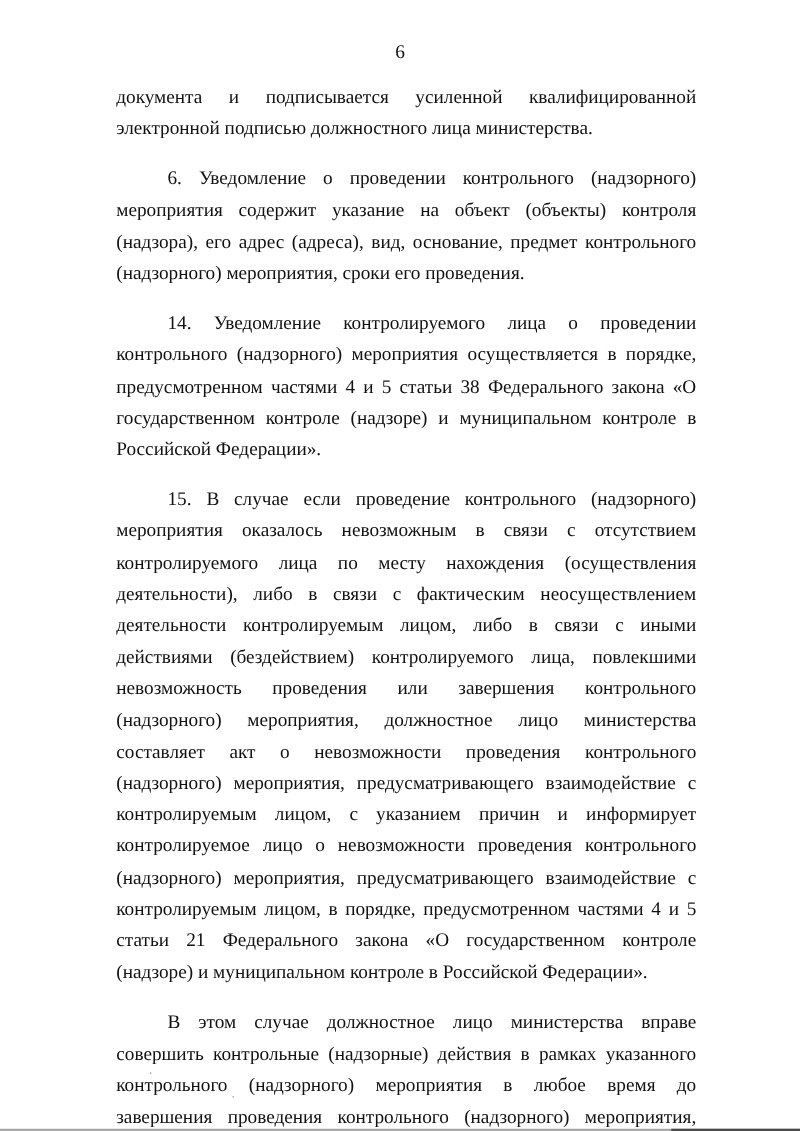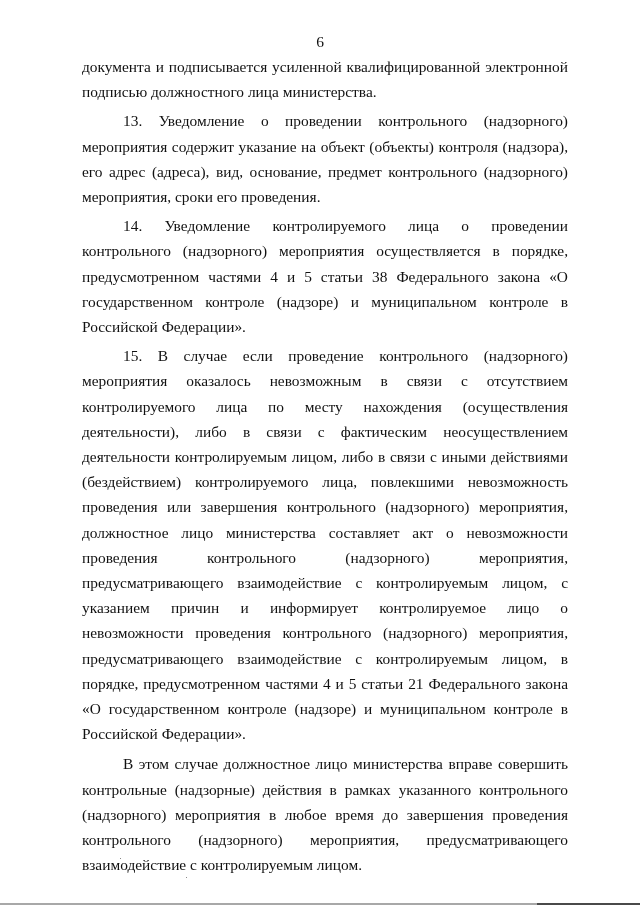--- a/index.html
+++ b/index.html
@@ -9,40 +9,40 @@
     }
     .page-number {
       position: absolute; top: 33px; left: 0; width: 640px; text-align: center;
       font-size: 15.5px; line-height: 18px;
     }
     .content {
       position: absolute; top: 50px; left: 78px; width: 494px;
       font-size: 15.4px; line-height: 25.2px;
     }
     .content p {
-      margin: 4px; text-align: justify; text-align-last: auto;
+      margin: 15px; text-align: justify; text-align-last: auto;
     }
     .content p.indent { text-indent: 41px; }
     .content p.gap-before { margin-top: 5px; }
     .bottom-bar {
       position: absolute; left: 0; bottom: 0; width: 640px; height: 2px; background: #a8a8a8;
     }
     .bottom-bar-dark {
       position: absolute; right: 0; bottom: 0; width: 103px; height: 2px; background: #4a4a4a;
     }
     .speck { position: absolute; width: 1px; height: 1px; background: #888; }
   </style>
 </head>
 <body>
 
 <div class="page-number">6</div>
 
 <div class="content">
   <p>документа и подписывается усиленной квалифицированной электронной подписью должностного лица министерства.</p>
-  <p class="indent">13. Уведомление о проведении контрольного (надзорного) мероприятия содержит указание на объект (объекты) контроля (надзора), его адрес (адреса), вид, основание, предмет контрольного (надзорного) мероприятия, сроки его проведения.</p>
+  <p class="indent">6. Уведомление о проведении контрольного (надзорного) мероприятия содержит указание на объект (объекты) контроля (надзора), его адрес (адреса), вид, основание, предмет контрольного (надзорного) мероприятия, сроки его проведения.</p>
   <p class="indent">14. Уведомление контролируемого лица о проведении контрольного (надзорного) мероприятия осуществляется в порядке, предусмотренном частями 4 и 5 статьи 38 Федерального закона «О государственном контроле (надзоре) и муниципальном контроле в Российской Федерации».</p>
   <p class="indent">15. В случае если проведение контрольного (надзорного) мероприятия оказалось невозможным в связи с отсутствием контролируемого лица по месту нахождения (осуществления деятельности), либо в связи с фактическим неосуществлением деятельности контролируемым лицом, либо в связи с иными действиями (бездействием) контролируемого лица, повлекшими невозможность проведения или завершения контрольного (надзорного) мероприятия, должностное лицо министерства составляет акт о невозможности проведения контрольного (надзорного) мероприятия, предусматривающего взаимодействие с контролируемым лицом, с указанием причин и информирует контролируемое лицо о невозможности проведения контрольного (надзорного) мероприятия, предусматривающего взаимодействие с контролируемым лицом, в порядке, предусмотренном частями 4 и 5 статьи 21 Федерального закона «О государственном контроле (надзоре) и муниципальном контроле в Российской Федерации».</p>
   <p class="indent gap-before">В этом случае должностное лицо министерства вправе совершить контрольные (надзорные) действия в рамках указанного контрольного (надзорного) мероприятия в любое время до завершения проведения контрольного (надзорного) мероприятия, предусматривающего взаимодействие с контролируемым лицом.</p>
 </div>
 
 <div class="speck" style="left:120px; top:858px;"></div>
 <div class="speck" style="left:186px; top:877px;"></div>
 
 <div class="bottom-bar"></div>
 <div class="bottom-bar-dark"></div>

